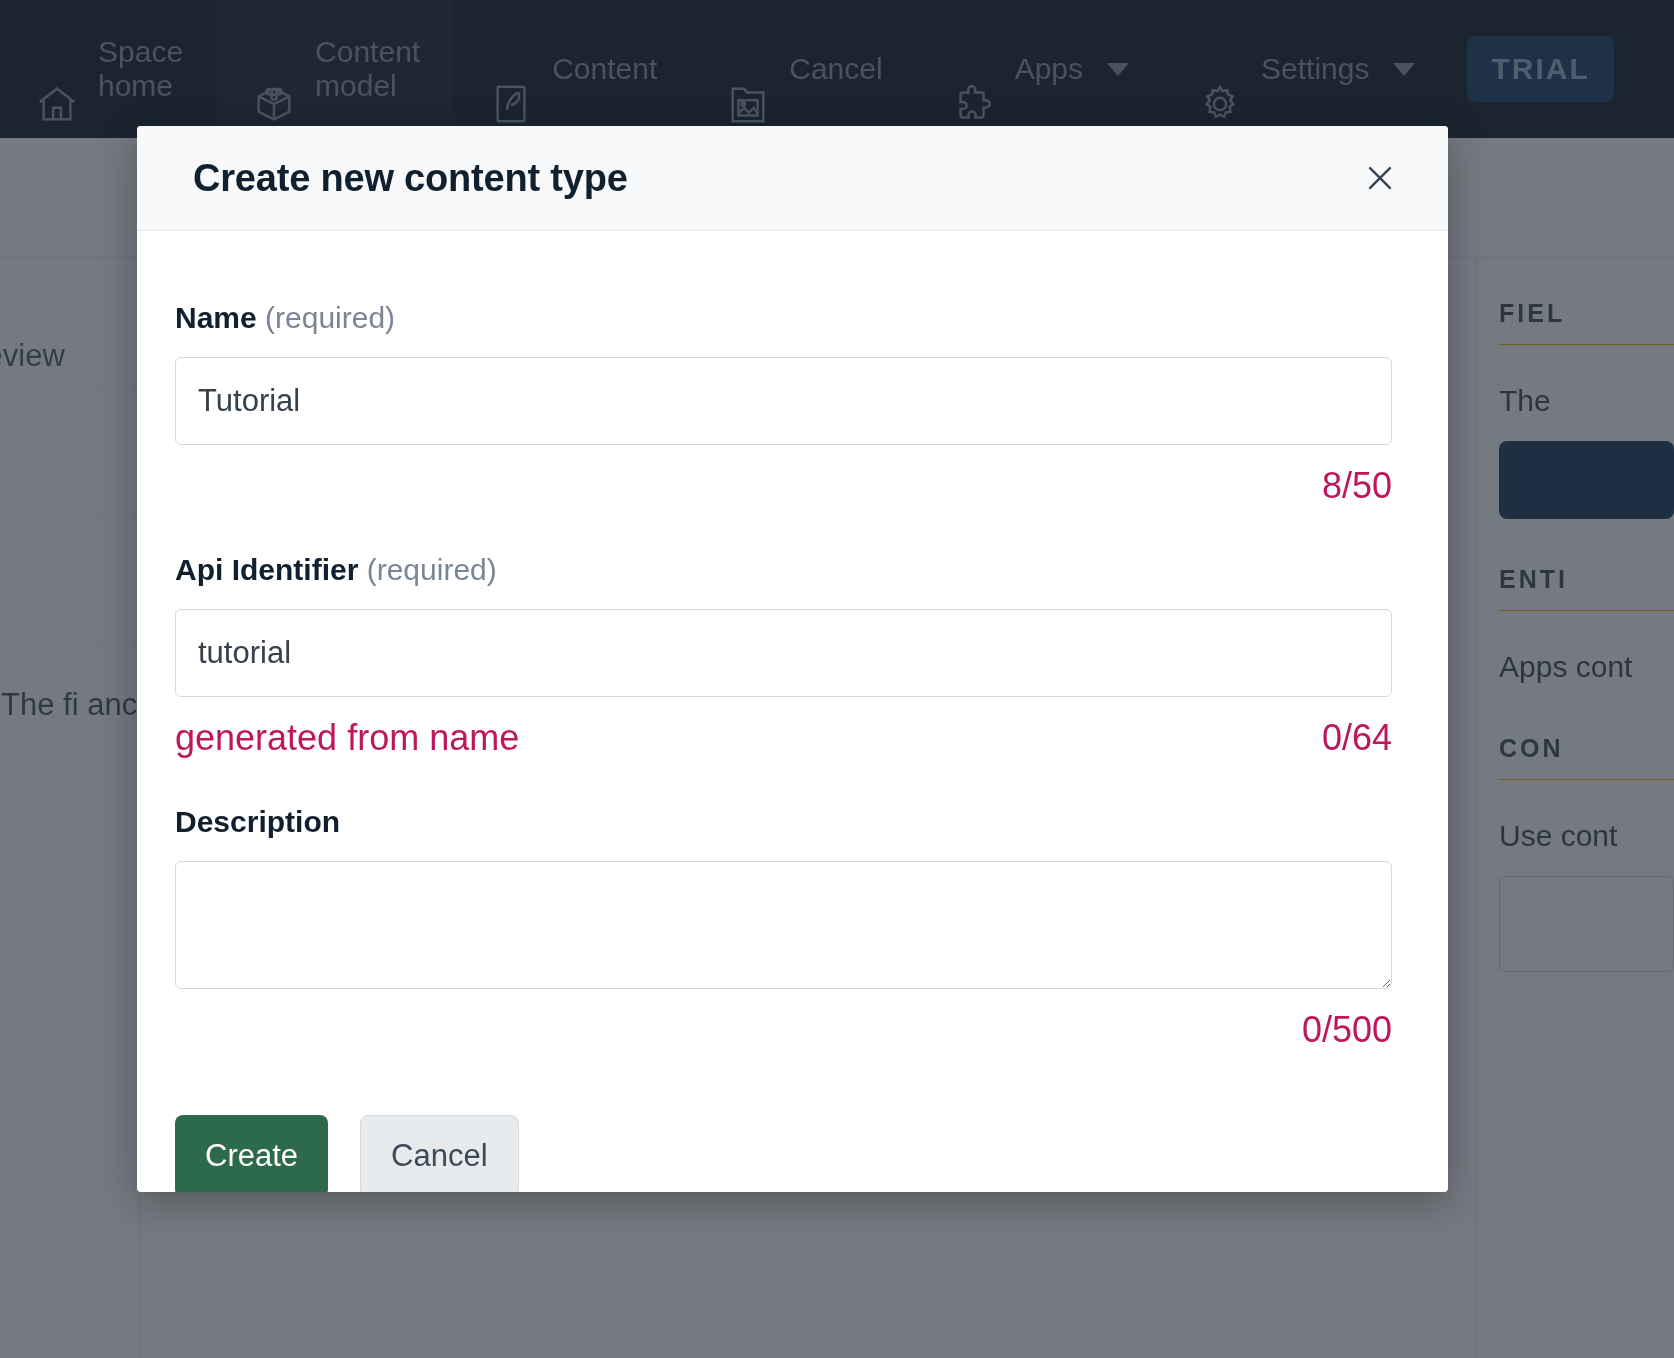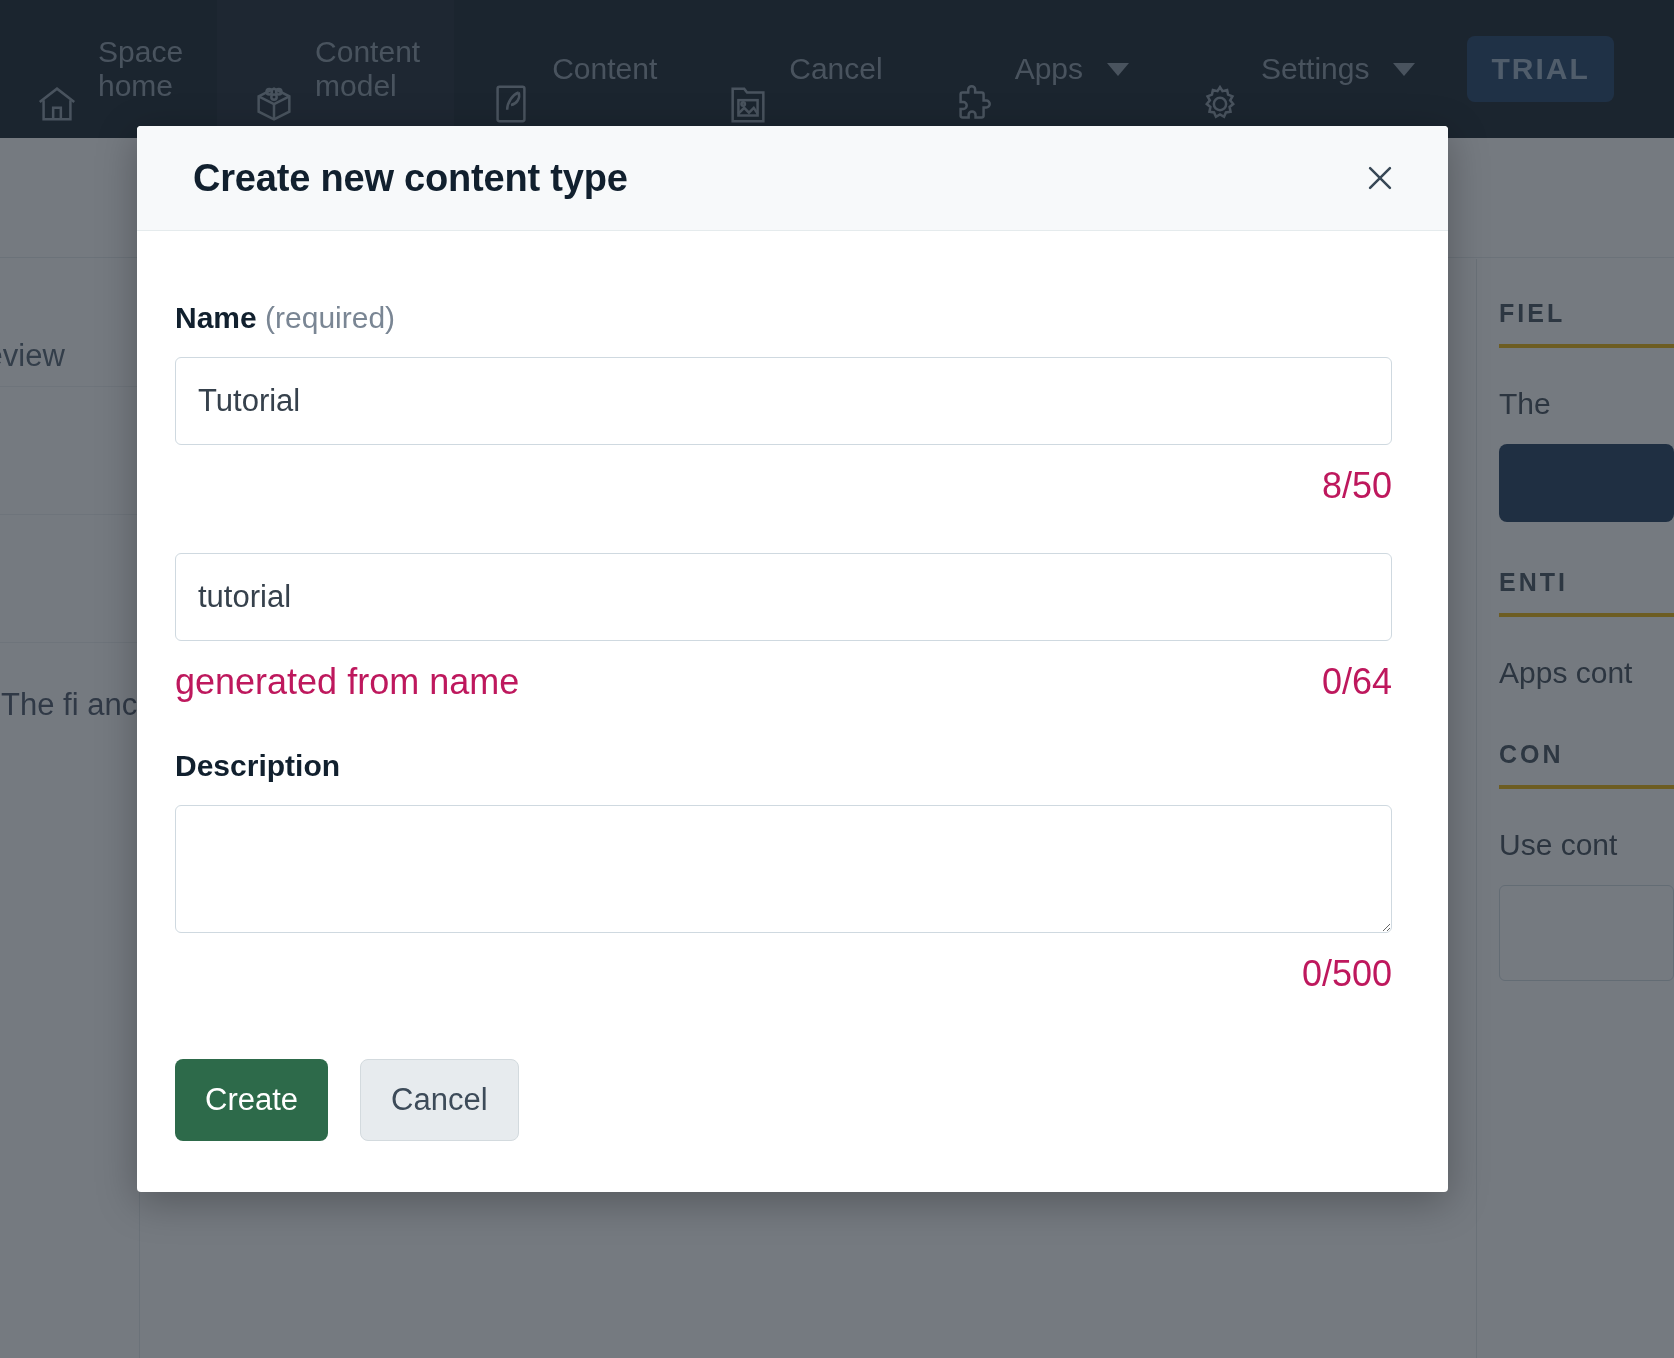--- a/index.html
+++ b/index.html
@@ -74,21 +74,21 @@
     font-size: 31px; line-height: 1.45; color: #4a5568; text-align:center;
   }
 
   .right-panel {
     position: absolute; right: 0; top: 136px; width: 198px; bottom: 0;
     border-left: 1px solid #e1e7ea;
     padding: 40px 0 0 22px;
   }
   .rp-head {
     font-size: 25px; letter-spacing: 3px; color: #43505c; font-weight: 600;
-    padding-bottom: 16px; border-bottom: 4px solid #eab308; margin-bottom: 34px;
+    padding-bottom: 16px; border-bottom: 1px solid #eab308; margin-bottom: 34px;
     white-space: nowrap; overflow: hidden;
   }
   .rp-text { font-size: 30px; color: #3f4b57; line-height: 1.45; white-space: nowrap; }
   .rp-block { margin-bottom: 46px; }
   .rp-chip {
     margin-top: 18px; height: 78px; background: #1f3a5c; border-radius: 8px;
   }
   .rp-box { margin-top: 18px; height: 96px; border: 1px solid #cfd9e0; border-radius: 6px; }
 
   
@@ -299,20 +299,24 @@
         <span class="req">(required)</span>
       </div>
       <input class="text-input" type="text" value="Tutorial" style="">
       <div class="meta-row">
         <span class="spacer"></span>
         <span>8/50</span>
       </div>
     </div>
 
     <div class="field-group">
+      <div class="field-label">
+        <span>Api Identifier</span>
+        <span class="req">(required)</span>
+      </div>
       <input class="text-input" type="text" value="tutorial" style="">
       <div class="meta-row">
         <span>generated from name</span>
         <span>0/64</span>
       </div>
     </div>
 
     <div class="field-group">
       <div class="field-label">
         <span>Description</span>

